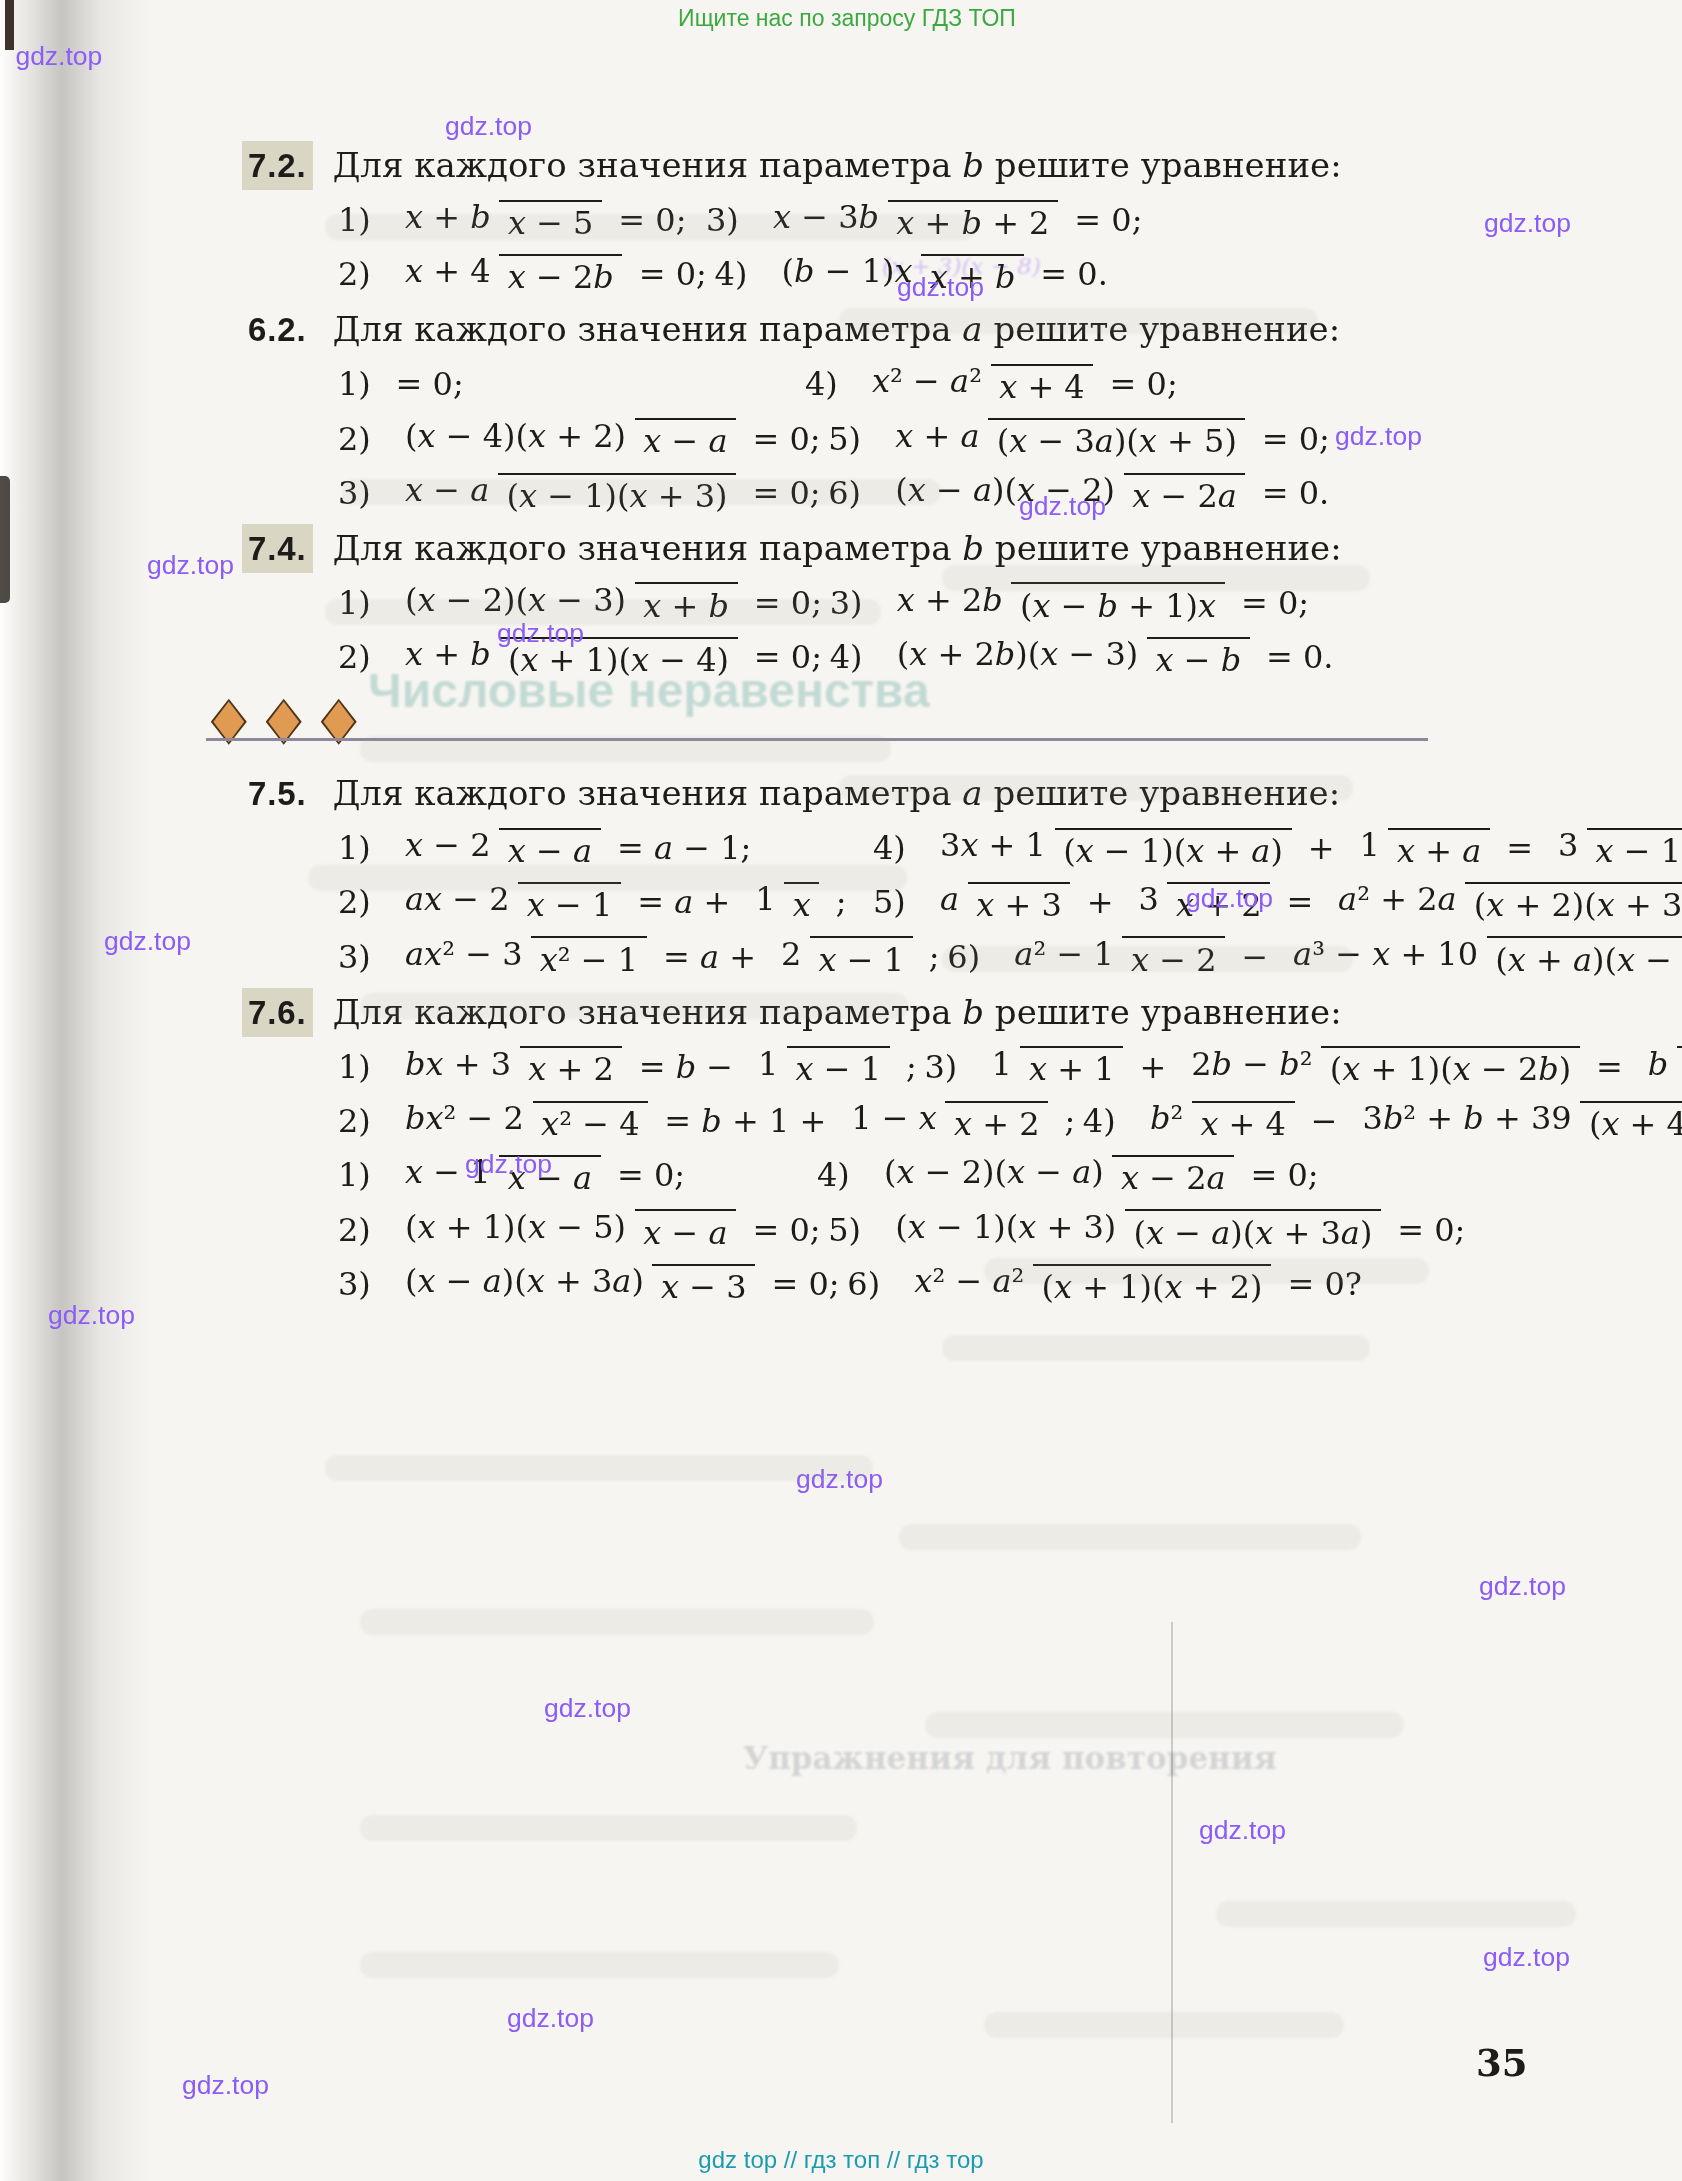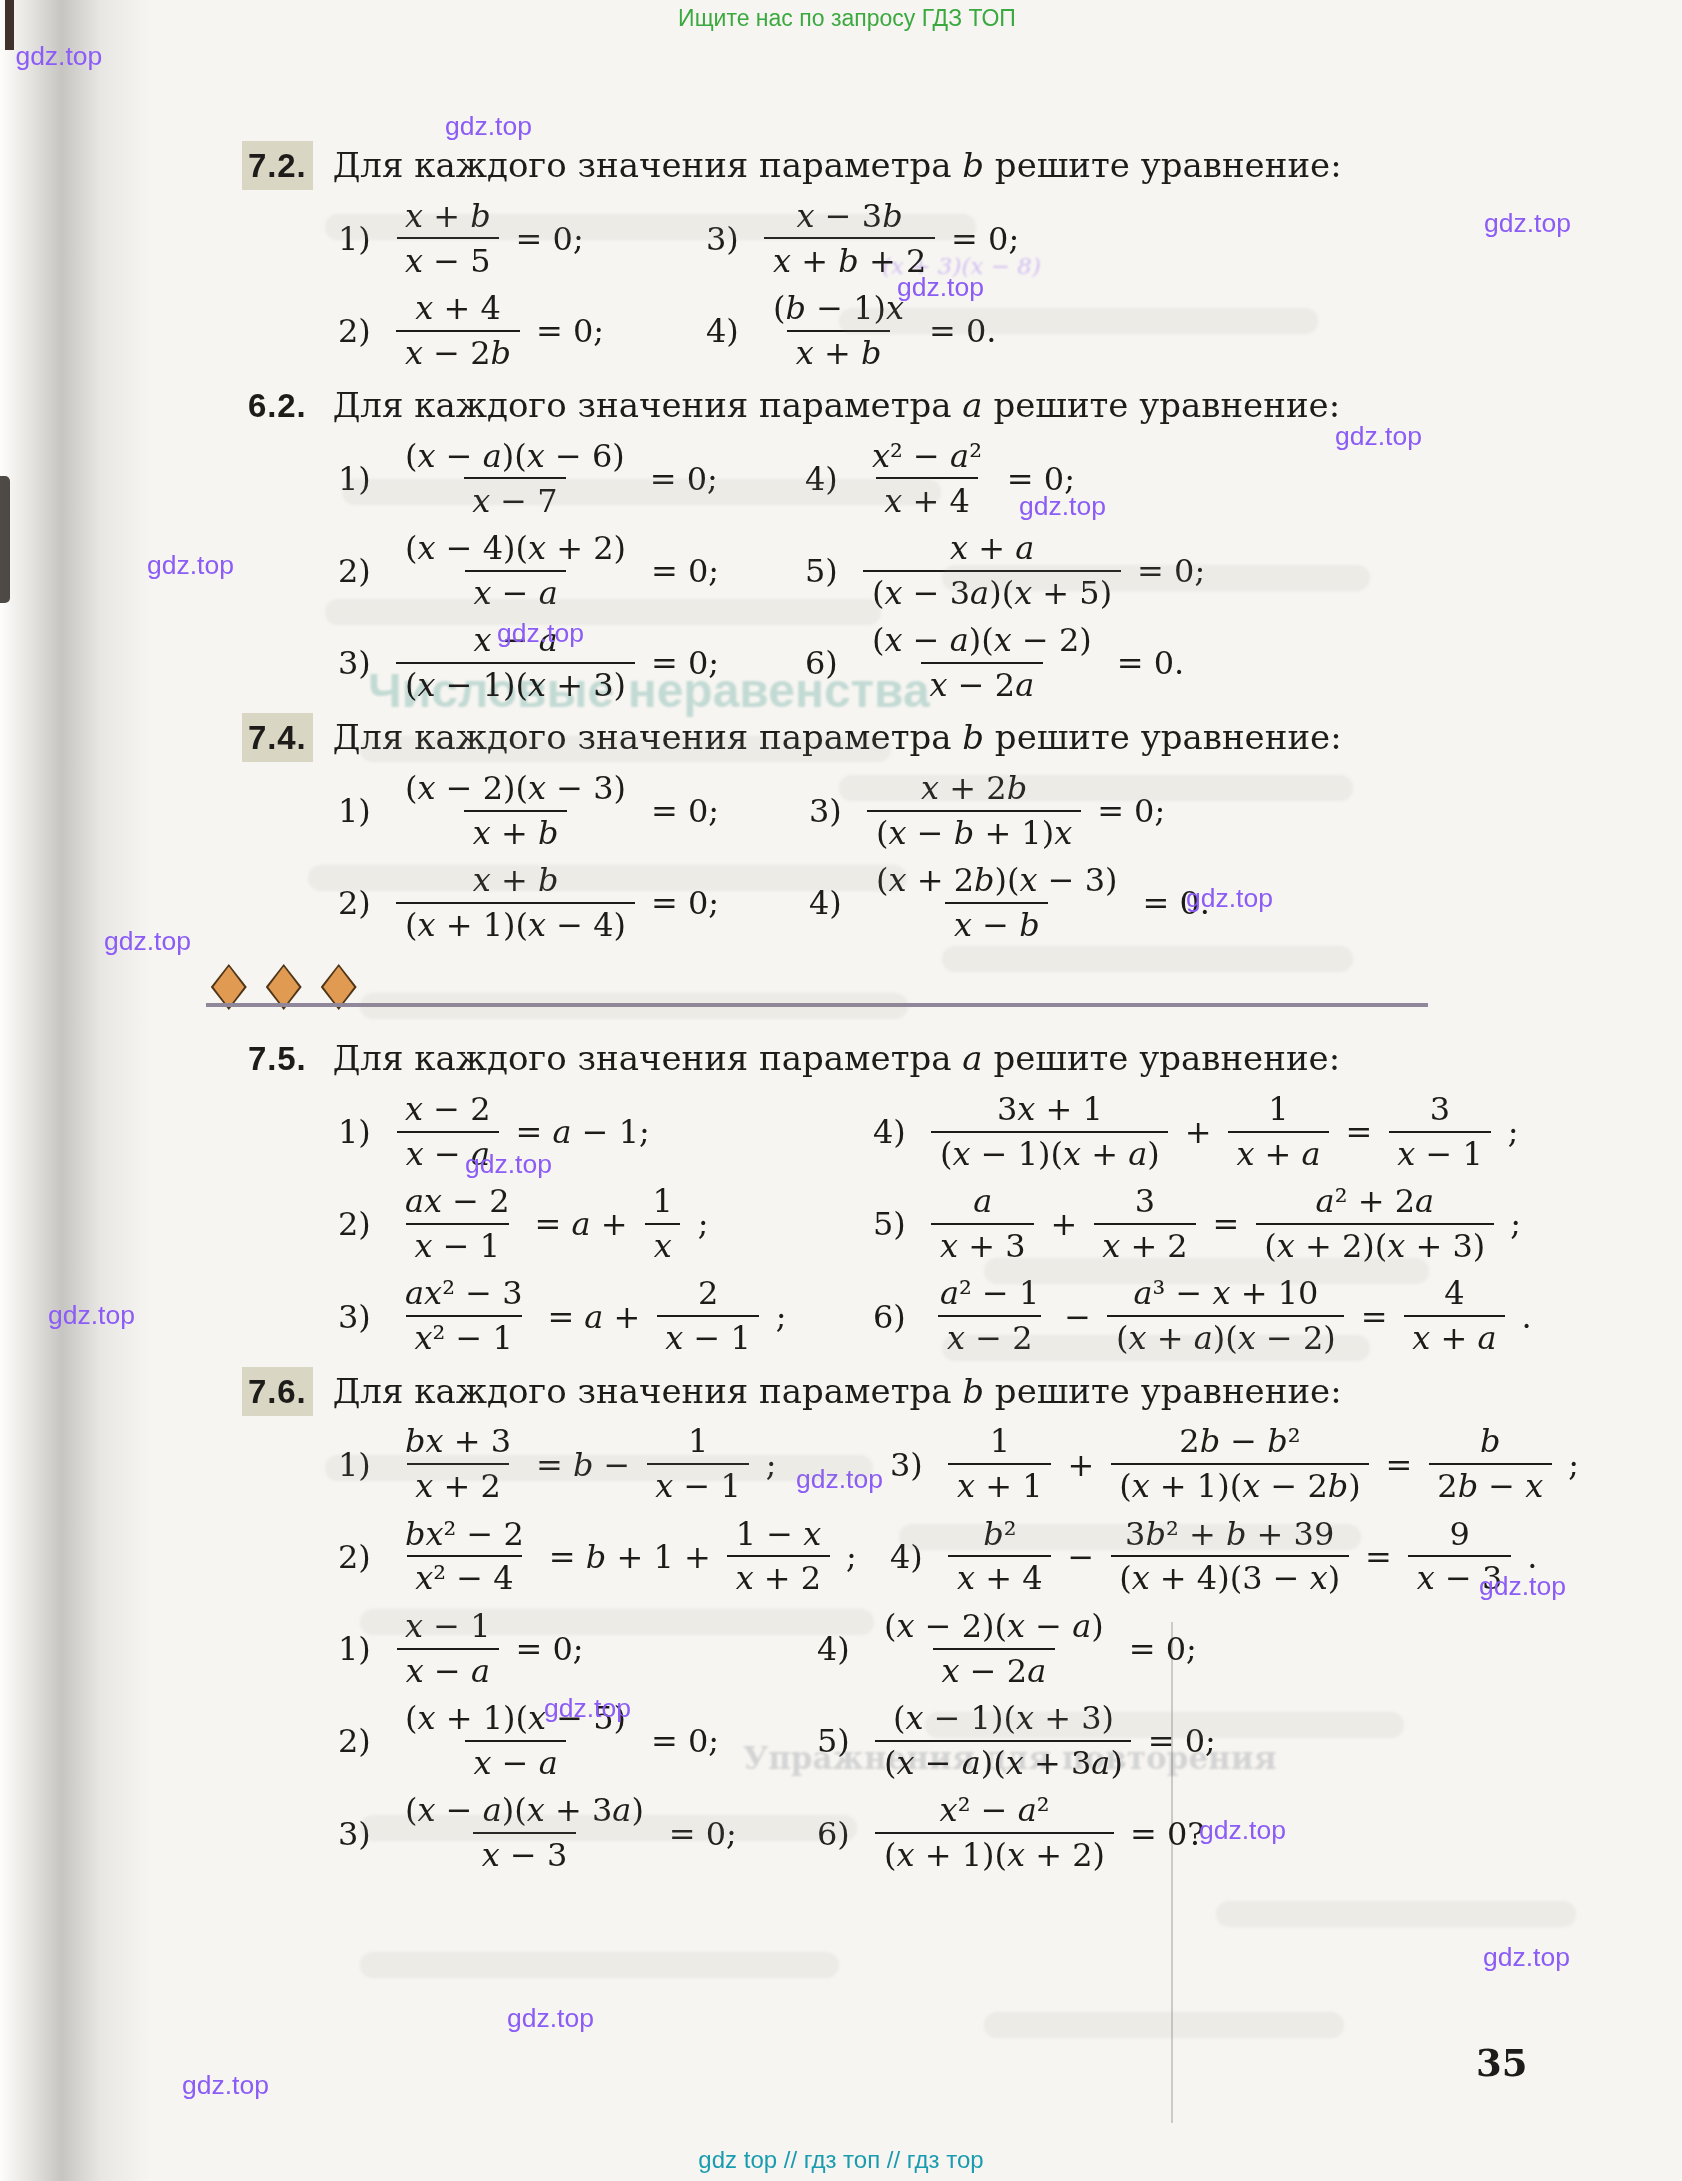--- a/index.html
+++ b/index.html
@@ -39,21 +39,21 @@
 
   .row{display:flex;align-items:center;margin-bottom:13.7px;padding-left:122px;}
   .item{display:flex;align-items:center;font-size:32px;white-space:nowrap;}
   .row .item:first-child{flex:0 0 var(--c1,479px);}
   .p72{--c1:368px;} .p73{--c1:467px;} .p74{--c1:471px;}
   .p75{--c1:535px;} .p76{--c1:552px;} .p77{--c1:479px;}
   .no{margin-right:17px;}
   .op{margin:0 7.7px;}
   .item i, .prob-head i{font-style:italic;}
 
-  .frac{display:inline-flex;flex-direction:column;align-items:center;text-align:center;margin:0 8.6px;}
+  .frac{display:inline-flex;flex-direction:row;align-items:center;text-align:center;margin:0 8.6px;}
   .fnum{padding:0 8.6px 4.3px;line-height:1.05;}
   .fden{border-top:2.6px solid #1d1c1a;padding:5.1px 8.6px 0;line-height:1.05;}
 
   .sep{position:relative;height:57px;margin:5.1px 0 24px -10.3px;width:1222px;}
   .sep .line{position:absolute;left:0;right:0;bottom:6.8px;height:3.4px;background:#90879b;}
   .diamond{position:absolute;bottom:3.4px;width:36px;height:46px;background:#4d3518;
         clip-path:polygon(50% 0,100% 50%,50% 100%,0 50%);}
   .diamond::after{content:"";position:absolute;inset:2.6px;background:#e19a52;
         clip-path:polygon(50% 0,100% 50%,50% 100%,0 50%);}
   .d1{left:5.1px;} .d2{left:60px;} .d3{left:115px;}
@@ -111,24 +111,20 @@
             </span>
             <span class="op">= 0.</span>
           </div>
         </div>
       </section>
       <section class="problem p73">
         <div class="prob-head"><span class="prob-num">6.2.</span><span class="stmt">Для каждого значения параметра <i>a</i> решите уравнение:</span></div>
         <div class="row">
           <div class="item">
             <span class="no">1)</span>
-            <span class="frac">
-              <span class="fnum">(<i>x</i> − <i>a</i>)(<i>x</i> − 6)</span>
-              <span class="fden"><i>x</i> − 7</span>
-            </span>
             <span class="op">= 0;</span>
           </div>
           <div class="item">
             <span class="no">4)</span>
             <span class="frac">
               <span class="fnum"><i>x</i>² − <i>a</i>²</span>
               <span class="fden"><i>x</i> + 4</span>
             </span>
             <span class="op">= 0;</span>
           </div>

